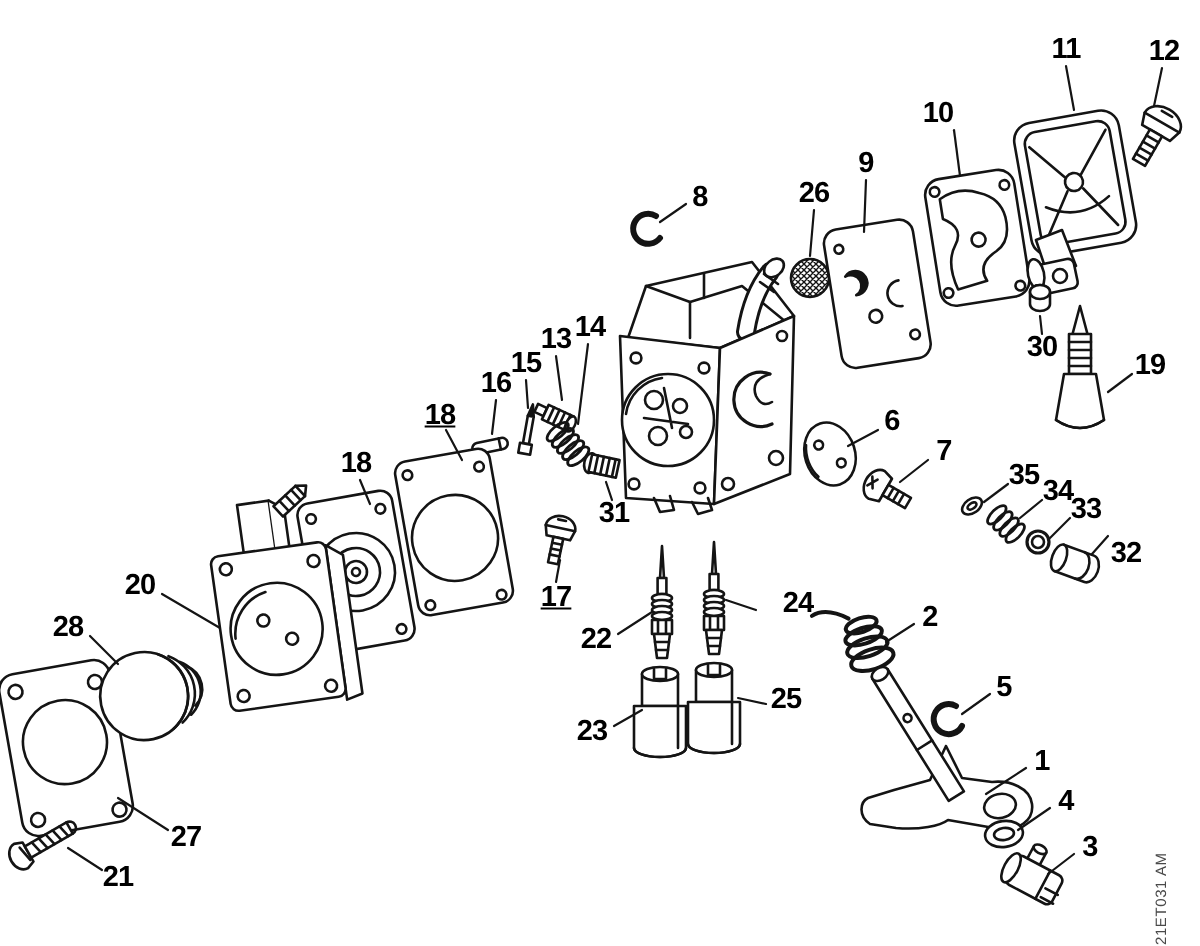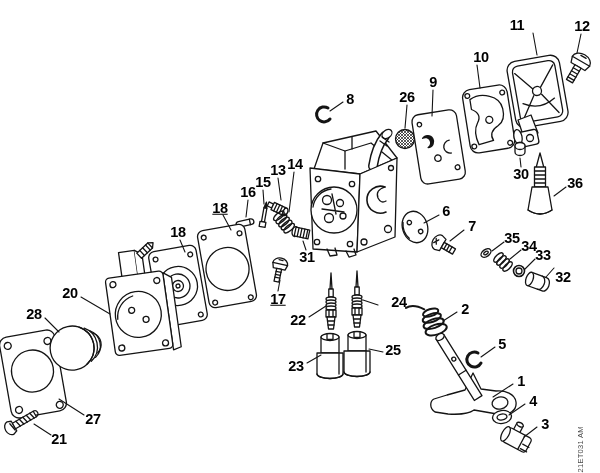--- a/index.html
+++ b/index.html
@@ -379,40 +379,40 @@
   <div id="callout-layer">
       <span class="callout" style="left: 521px; top: 381px;">1</span>
       <span class="callout" style="left: 465px; top: 309px;">2</span>
       <span class="callout" style="left: 545px; top: 424px;">3</span>
       <span class="callout" style="left: 533px; top: 401px;">4</span>
       <span class="callout" style="left: 502px; top: 344px;">5</span>
       <span class="callout" style="left: 446px; top: 211px;">6</span>
       <span class="callout" style="left: 472px; top: 226px;">7</span>
       <span class="callout" style="left: 350px; top: 99px;">8</span>
       <span class="callout" style="left: 433px; top: 82px;">9</span>
-      <span class="callout" style="left: 481px; top: 57px;">10</span>
-      <span class="callout" style="left: 517px; top: 25px;">11</span>
+      <span class="callout" style="left: 469px; top: 57px;">10</span>
+      <span class="callout" style="left: 533px; top: 25px;">11</span>
       <span class="callout" style="left: 582px; top: 26px;">12</span>
       <span class="callout" style="left: 278px; top: 170px;">13</span>
       <span class="callout" style="left: 295px; top: 164px;">14</span>
       <span class="callout" style="left: 263px; top: 182px;">15</span>
       <span class="callout" style="left: 248px; top: 192px;">16</span>
       <span class="callout" style="left: 278px; top: 299px; text-decoration: underline;">17</span>
       <span class="callout" style="left: 220px; top: 208px; text-decoration: underline;">18</span>
       <span class="callout" style="left: 178px; top: 232px;">18</span>
       <span class="callout" style="left: 70px; top: 293px;">20</span>
       <span class="callout" style="left: 59px; top: 439px;">21</span>
       <span class="callout" style="left: 298px; top: 320px;">22</span>
       <span class="callout" style="left: 296px; top: 366px;">23</span>
       <span class="callout" style="left: 388px; top: 302px; margin-left: 11px;">24</span>
       <span class="callout" style="left: 393px; top: 350px;">25</span>
       <span class="callout" style="left: 407px; top: 97px;">26</span>
       <span class="callout" style="left: 93px; top: 419px;">27</span>
       <span class="callout" style="left: 34px; top: 314px;">28</span>
-      <span class="callout" style="left: 575px; top: 183px;">36</span>
+      <span class="callout" style="left: 575px; top: 183px;">19</span>
       <span class="callout" style="left: 521px; top: 174px;">30</span>
       <span class="callout" style="left: 307px; top: 257px;">31</span>
       <span class="callout" style="left: 563px; top: 265px; margin-top: 12px;">32</span>
       <span class="callout" style="left: 543px; top: 255px;">33</span>
       <span class="callout" style="left: 529px; top: 246px;">34</span>
       <span class="callout" style="left: 512px; top: 238px;">35</span>
     </div>
 
   <div class="watermark">421ET031 AM</div>
 </div>

